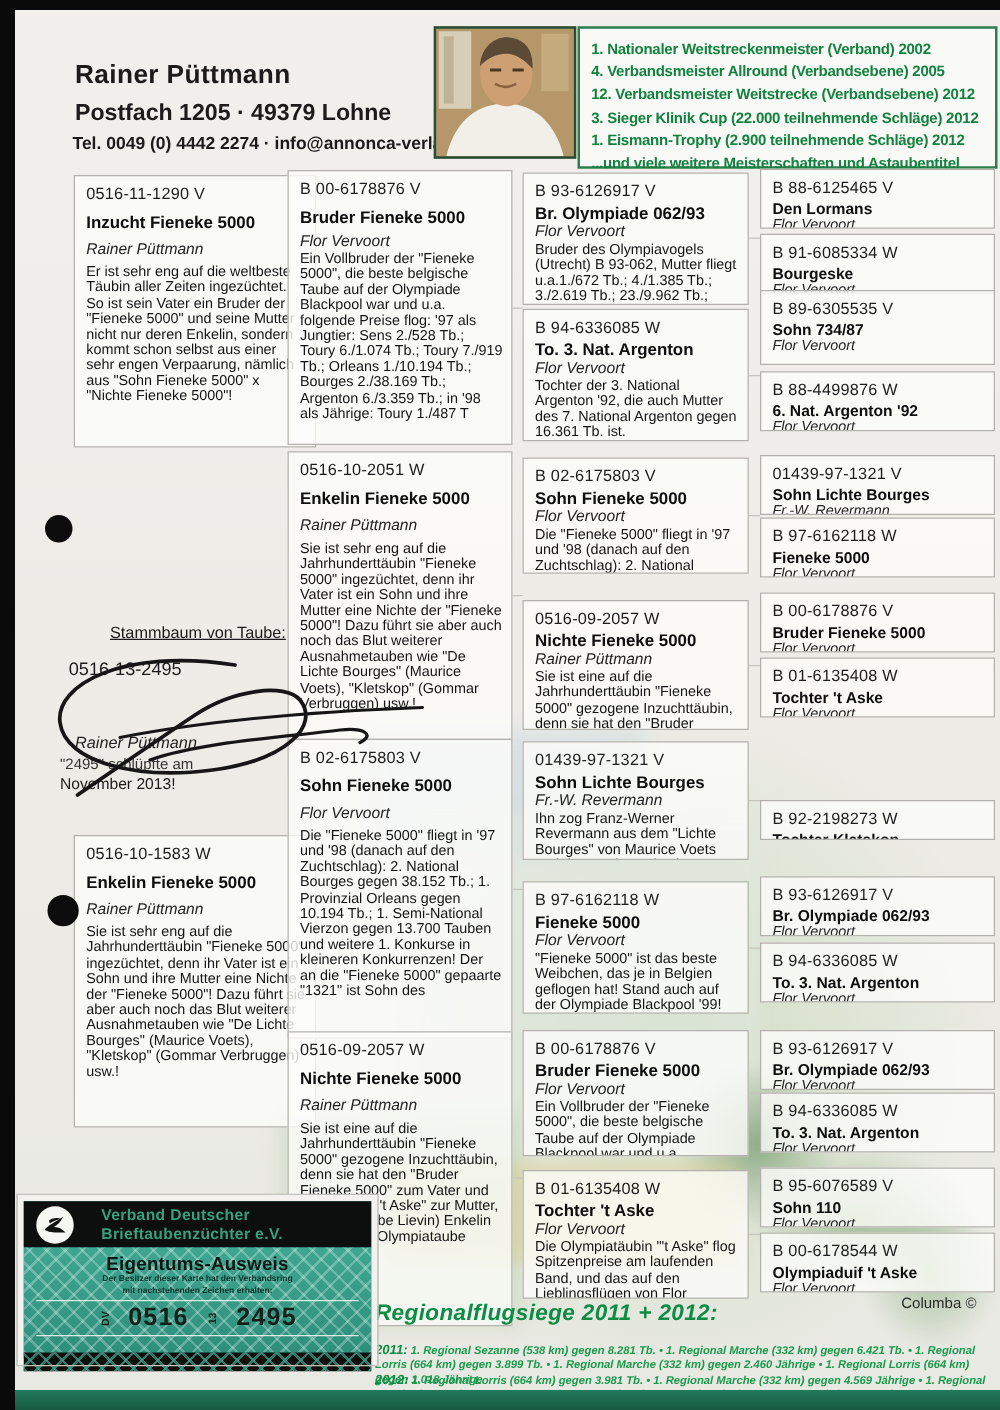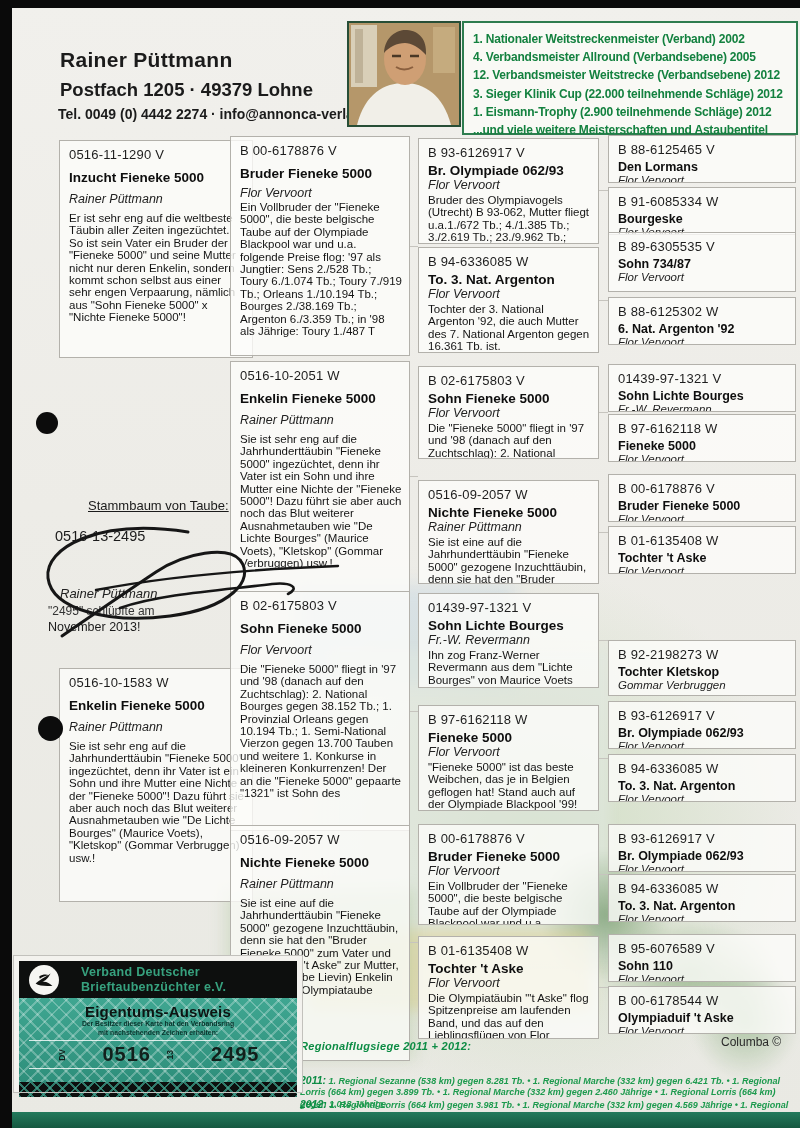--- a/index.html
+++ b/index.html
@@ -67,30 +67,30 @@
   .card-org div { font-size:12.5px; font-weight:bold; color:#37a17e; line-height:15px; letter-spacing:.3px; }
   .card-body { height:84px;
     background:
       repeating-linear-gradient(45deg, rgba(255,255,255,.26) 0 2px, rgba(255,255,255,0) 2px 10px),
       repeating-linear-gradient(-45deg, rgba(255,255,255,.26) 0 2px, rgba(255,255,255,0) 2px 10px),
       linear-gradient(#3fa691,#2e8f7b);
     text-align:center; padding-top:5px; }
   .card-title { font-size:15px; font-weight:bold; color:#0d1412; letter-spacing:.2px; }
   .card-sub { font-size:6.8px; font-weight:bold; color:#09322b; line-height:8.5px; }
   .card-row { display:flex; align-items:center; justify-content:center; gap:14px; margin:3px 10px 0 10px; border-top:1px solid rgba(255,255,255,.8); border-bottom:1px solid rgba(255,255,255,.8); padding:2px 0; }
-  .card-num { font-size:20px; font-weight:bold; color:#13201c; letter-spacing:1px;margin-left:22px; }
+  .card-num { font-size:20px; font-weight:bold; color:#13201c; letter-spacing:1px; }
   .card-rot { font-size:8.5px; font-weight:bold; color:#13201c; writing-mode:vertical-rl; transform:rotate(180deg); }
   .card-foot { height:15px; background:
       repeating-linear-gradient(45deg, rgba(64,166,145,.7) 0 2px, rgba(0,0,0,0) 2px 9px),
       repeating-linear-gradient(-45deg, rgba(64,166,145,.7) 0 2px, rgba(0,0,0,0) 2px 9px),
       #0d0f0e; }
 
   .columba { position:absolute; left:721px; top:1035px; font-size:12px; color:#2a2a2a; z-index:3; }
   .regio { position:absolute; left:300px; z-index:3; color:#17994d; }
-  .regio-title { top:1040px; font-size:11px; font-weight:bold; font-style:italic; color:#0c8c44; letter-spacing:.3px; }
+  .regio-title { top:1040px; font-size:18px; font-weight:bold; font-style:italic; color:#0c8c44; letter-spacing:.3px; }
   .regio-p { width:500px; font-size:9px; font-weight:bold; font-style:italic; line-height:11.3px; color:#1d9a4e;margin-top:15px; }
   .regio-2011 { top:1060px; }
   .regio-2012 { top:1084px; }
   .regio-p b { font-size:10.5px; color:#0c8c44; font-style:italic; }
 
   .greenbar { position:absolute; left:12px; top:1112px; width:788px; height:16px; background:linear-gradient(180deg,#237a5c,#155840); z-index:5; }
 </style>
 </head>
 <body>
 
@@ -244,21 +244,21 @@
     <div class="ring">B 91-6085334 W</div>
     <div class="pname">Bourgeske</div>
     <div class="breeder">Flor Vervoort</div>
   </div>
   <div class="box c4" style="top:232px;height:60px">
     <div class="ring">B 89-6305535 V</div>
     <div class="pname">Sohn 734/87</div>
     <div class="breeder">Flor Vervoort</div>
   </div>
   <div class="box c4" style="top:297px;height:48px">
-    <div class="ring">B 88-6125302 W</div>
+    <div class="ring">B 88-4499876 W</div>
     <div class="pname">6. Nat. Argenton '92</div>
     <div class="breeder">Flor Vervoort</div>
   </div>
   <div class="box c4" style="top:364px;height:48px">
     <div class="ring">01439-97-1321 V</div>
     <div class="pname">Sohn Lichte Bourges</div>
     <div class="breeder">Fr.-W. Revermann</div>
   </div>
   <div class="box c4" style="top:414px;height:48px">
     <div class="ring">B 97-6162118 W</div>
@@ -268,21 +268,21 @@
   <div class="box c4" style="top:474px;height:48px">
     <div class="ring">B 00-6178876 V</div>
     <div class="pname">Bruder Fieneke 5000</div>
     <div class="breeder">Flor Vervoort</div>
   </div>
   <div class="box c4" style="top:526px;height:48px">
     <div class="ring">B 01-6135408 W</div>
     <div class="pname">Tochter 't Aske</div>
     <div class="breeder">Flor Vervoort</div>
   </div>
-  <div class="box c4" style="top:640px;height:56px">
+  <div class="box c4" style="top:640px;height:32px">
     <div class="ring">B 92-2198273 W</div>
     <div class="pname">Tochter Kletskop</div>
     <div class="breeder">Gommar Verbruggen</div>
   </div>
   <div class="box c4" style="top:701px;height:48px">
     <div class="ring">B 93-6126917 V</div>
     <div class="pname">Br. Olympiade 062/93</div>
     <div class="breeder">Flor Vervoort</div>
   </div>
   <div class="box c4" style="top:754px;height:48px">

